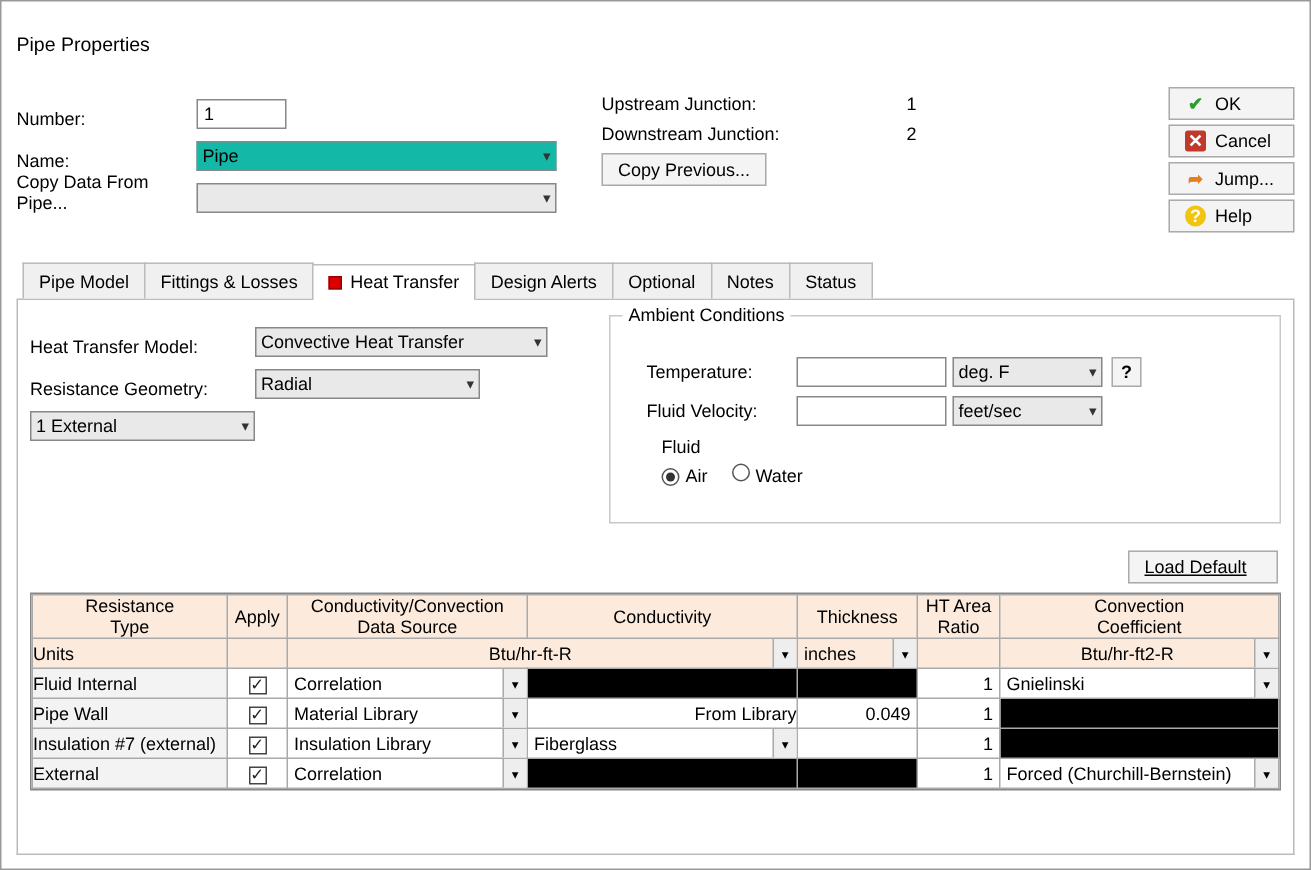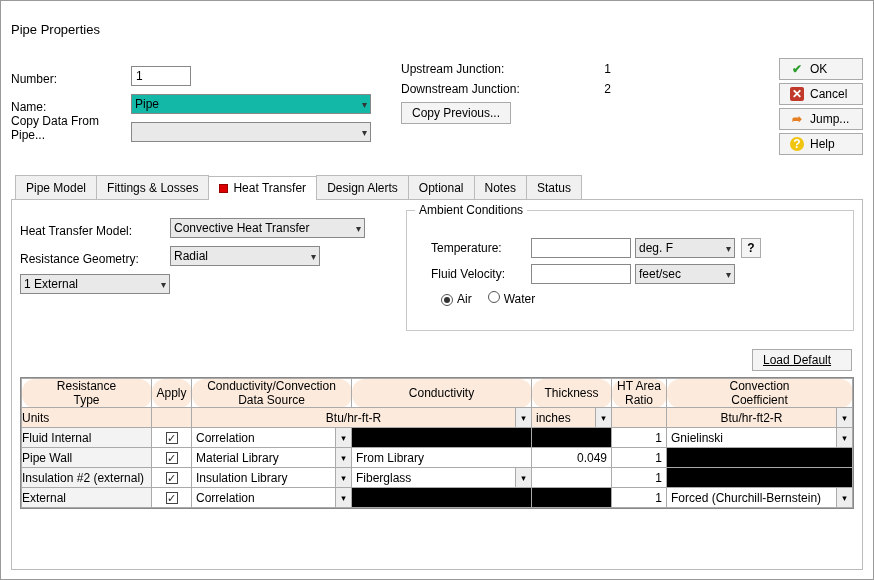--- a/index.html
+++ b/index.html
@@ -48,32 +48,32 @@
   .radio.checked::after { content:""; width:6px; height:6px; background:#333; border-radius:50%; }
   .qbtn { border:1px solid #aaa; background:#f4f4f4; width:20px; height:20px; text-align:center; display:inline-flex; align-items:center; justify-content:center; margin-left:6px; font-weight:bold; }
 
   .loaddef-row { display:flex; justify-content:flex-end; margin:18px 2px 6px 0;text-decoration:underline; }
   .loaddef-row .btn { width:100px; }
 
   .grid { border:1px solid #888; }
   .grid table { border-collapse:collapse; width:100%; table-layout:fixed; }
   .grid th, .grid td { border:1px solid #aaa; padding:0; height:20px; font-size:12px; font-weight:normal; }
   .grid th { background:#f3f3f3; text-align:center; }
-  .hdr-top th { background:#fcebdd;border-radius:13px; }
+  .hdr-top th { background:#fcebdd; }
   .units-row td { background:#fcebdd; }
   .rowlabel { padding-left:4px; text-align:left; background:#f3f3f3; }
   .chk { width:12px; height:12px; border:1px solid #444; display:inline-flex; align-items:center; justify-content:center; margin:auto; font-size:11px; line-height:10px; color:#222; }
   .center { text-align:center; }
   .cell-combo { display:flex; align-items:center; height:100%; }
   .cell-combo .val { flex:1; padding:0 4px; text-align:left; overflow:hidden; white-space:nowrap; }
   .cell-combo.center .val { text-align:center; }
   .cell-combo .dd { width:16px; height:100%; border-left:1px solid #aaa; background:#eee; display:flex; align-items:center; justify-content:center; font-size:9px; }
   .black { background:#000; color:#fff; }
   td.right { text-align:right; padding-right:4px; }
-  td.left { text-align:left; padding-left:4px;margin-left:17px; }
+  td.left { text-align:right; padding-left:4px;margin-left:17px; }
 </style>
 </head>
 <body>
 
 <div class="titlebar">Pipe Properties</div>
 
 <div class="content">
 
   <div class="top-row">
     <div class="left-form">
@@ -198,20 +198,21 @@
           <span class="qbtn">?</span>
         </div>
         <div class="amb-row">
           <span class="lbl">Fluid Velocity:</span>
           <input class="txt" value="" style="">
           <div class="combo">
               <span>feet/sec</span>
               <span class="arrow">▾</span>
             </div>
         </div>
+        <div style="margin-left:10px; margin-top:4px;">Fluid</div>
         <div class="fluid-sub">
           <label><span class="radio checked"></span><span>Air</span></label>
           <label><span class="radio"></span><span>Water</span></label>
         </div>
       </div>
     </div>
 
     <div class="loaddef-row">
       <button class="btn">Load Default</button>
     </div>
@@ -289,21 +290,21 @@
                   <span class="val">Material Library</span>
                   <span class="dd">▾</span>
                 </div>
               </td>
               <td class="left">From Library</td>
               <td class="right">0.049</td>
               <td class="right">1</td>
               <td class="black"></td>
             </tr>
             <tr>
-              <td class="rowlabel">Insulation #2 (external)</td>
+              <td class="rowlabel">Insulation #7 (external)</td>
               <td class="center"><span class="chk">✓</span></td>
               <td>
                 <div class="cell-combo">
                   <span class="val">Insulation Library</span>
                   <span class="dd">▾</span>
                 </div>
               </td>
               <td>
                 <div class="cell-combo">
                   <span class="val">Fiberglass</span>

